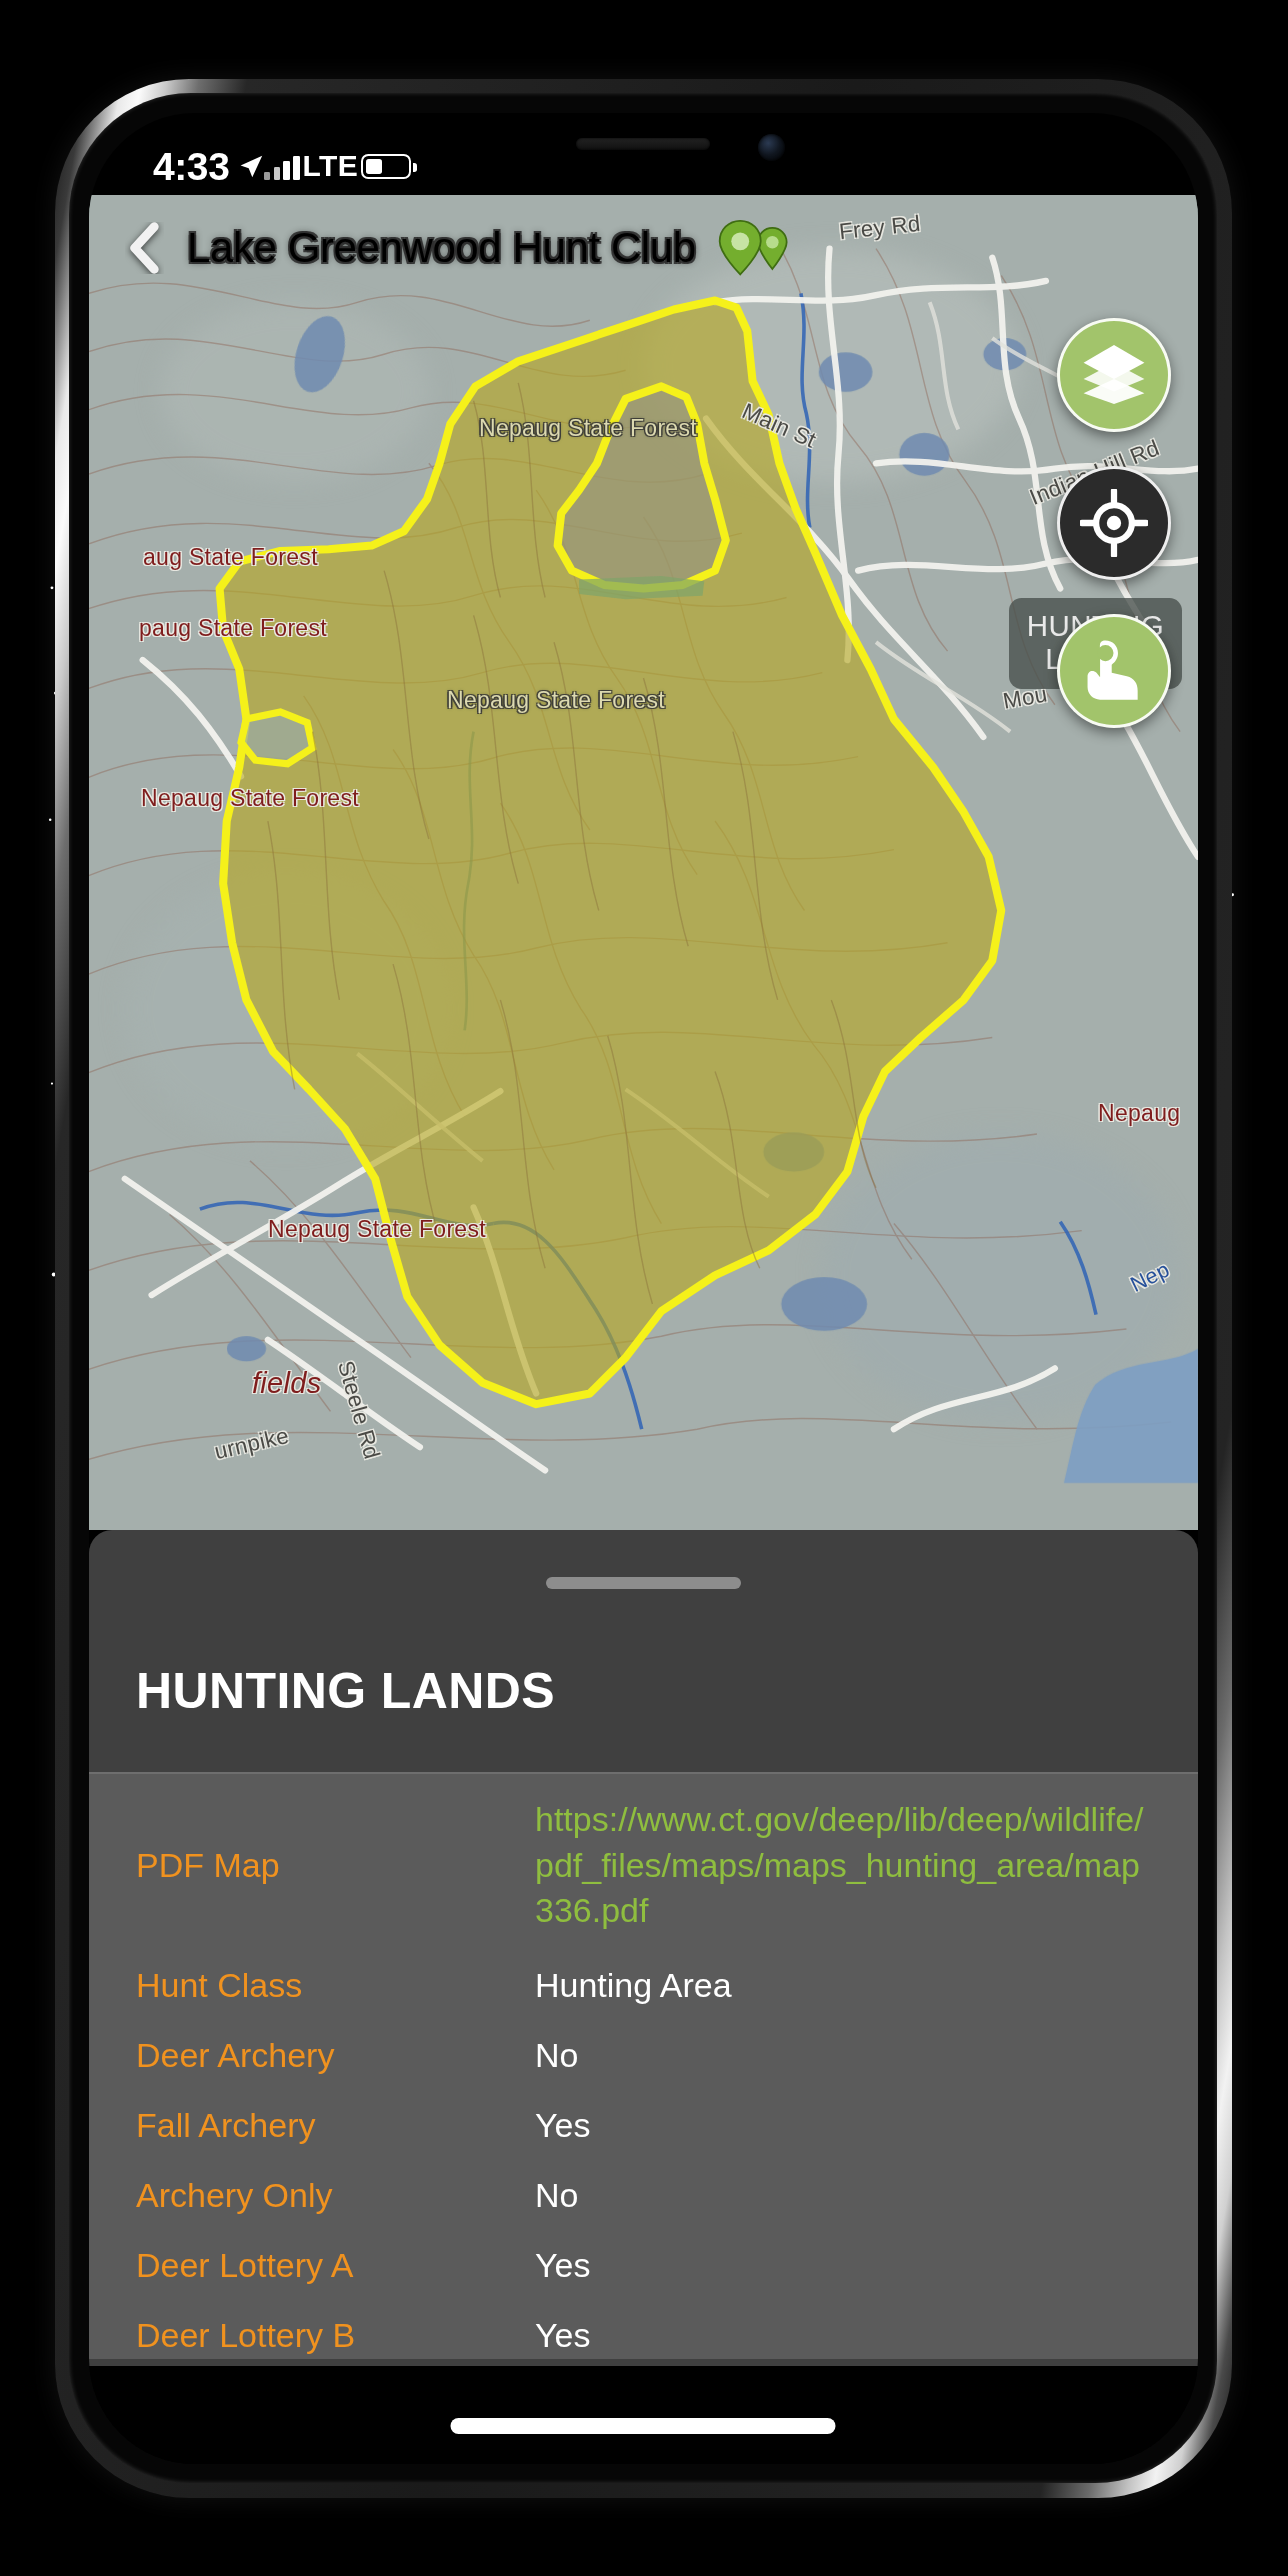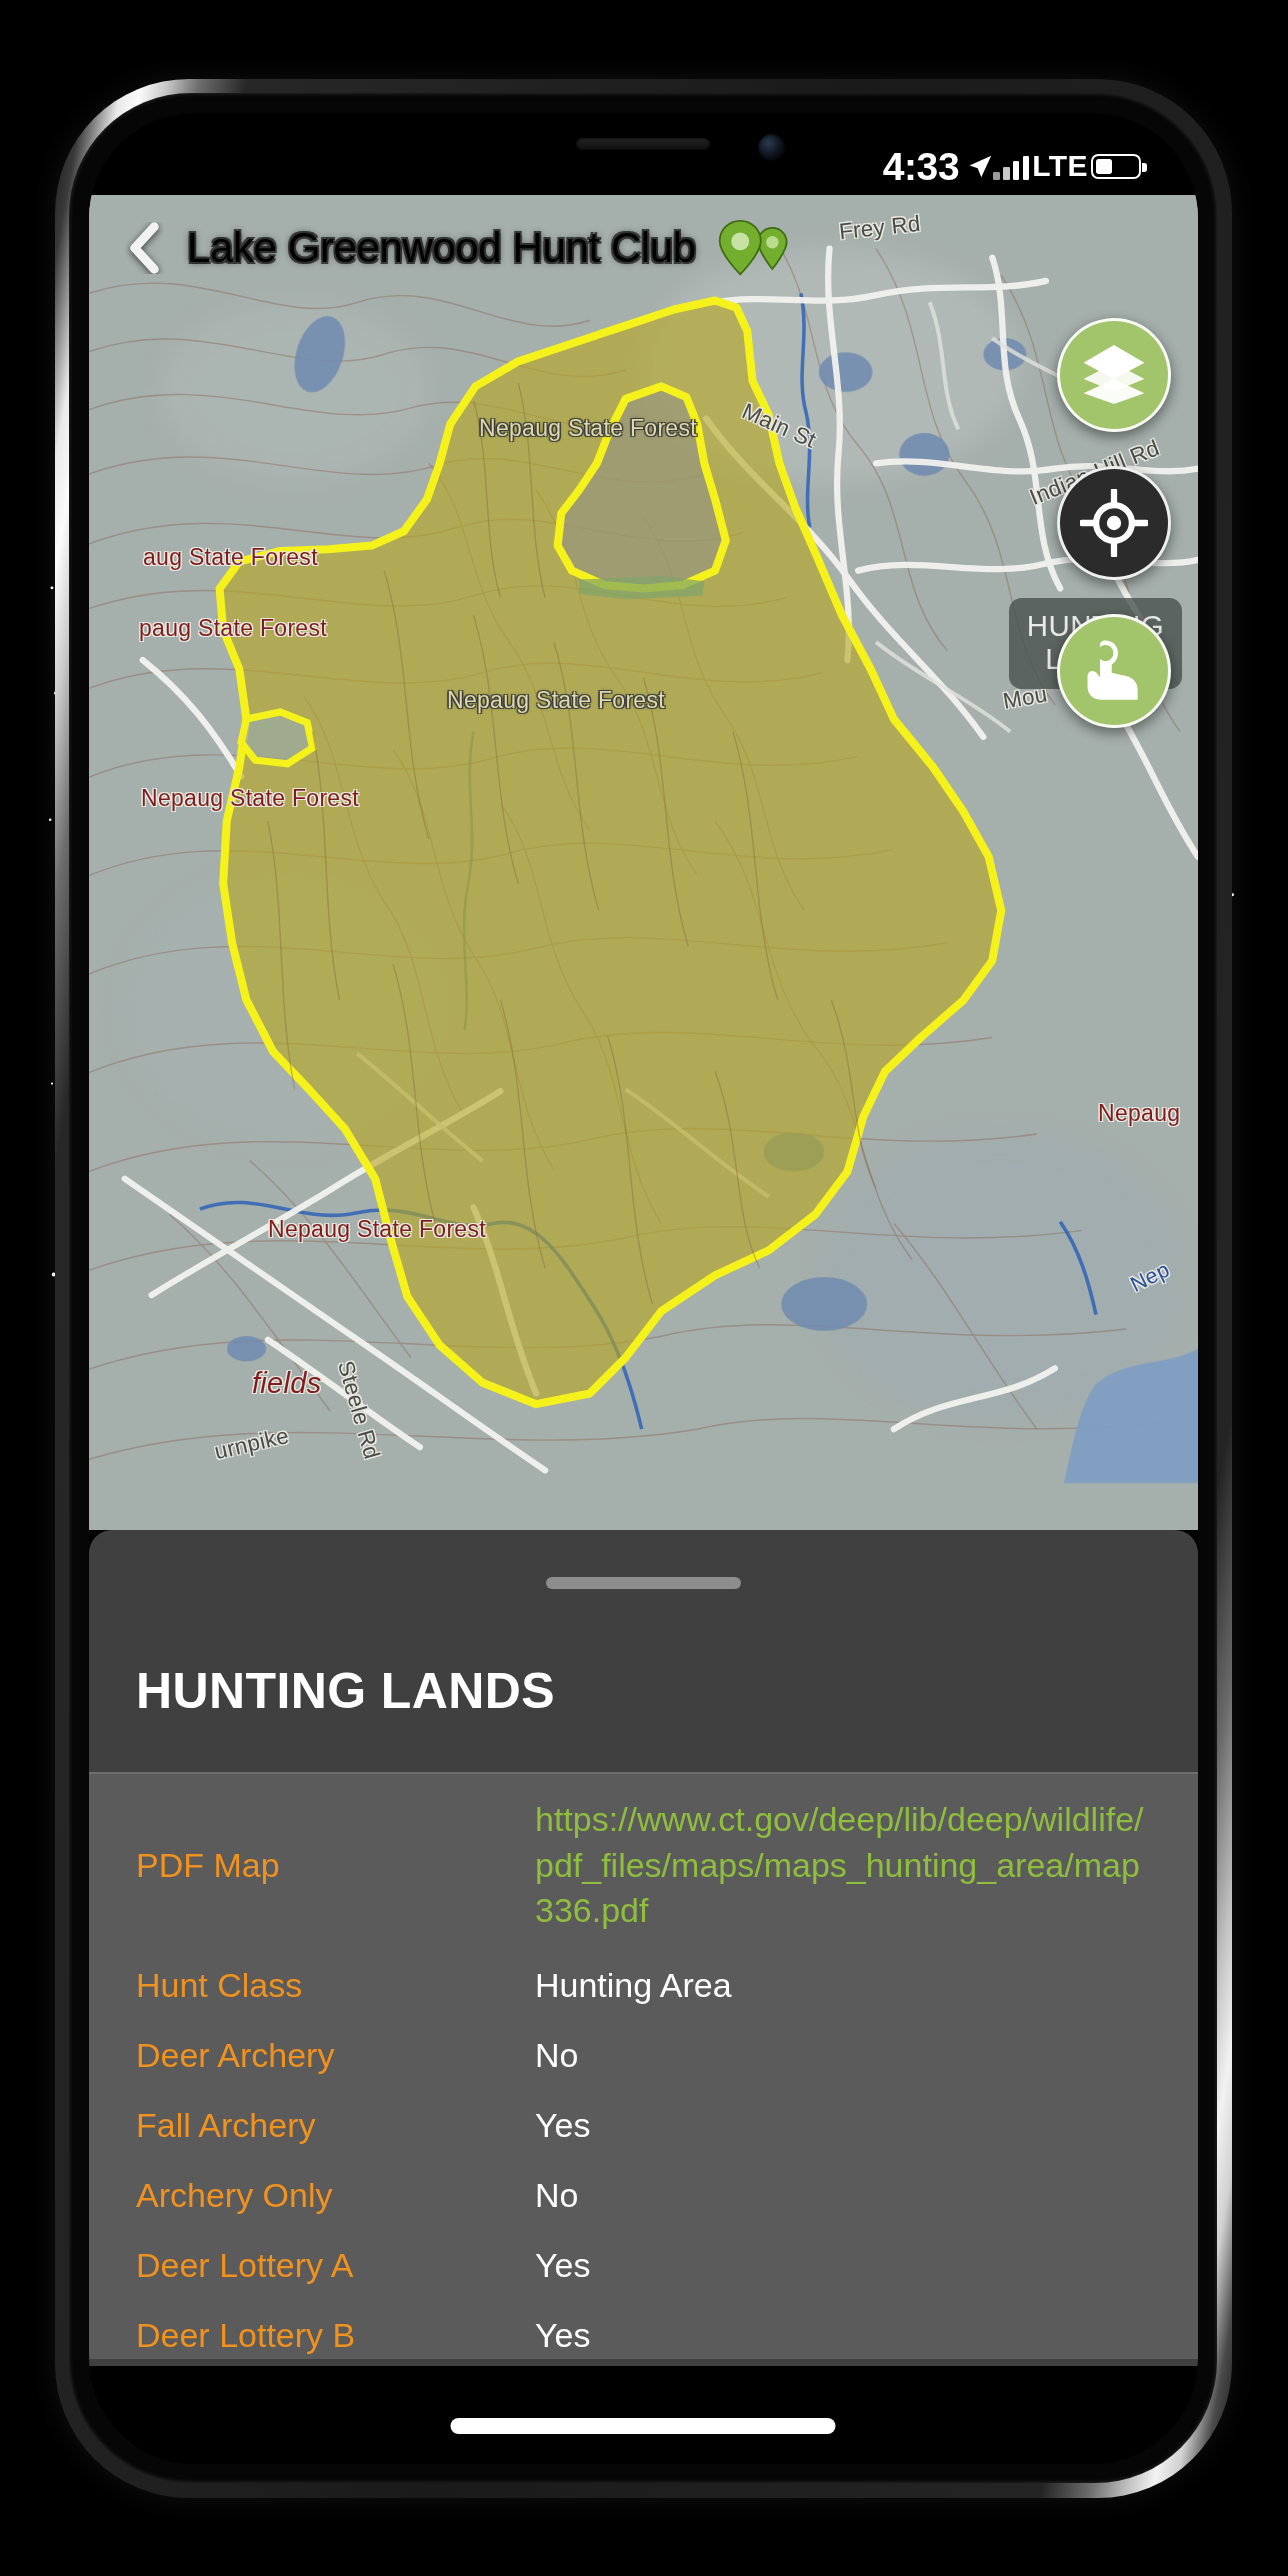--- a/index.html
+++ b/index.html
@@ -82,21 +82,21 @@
     position:absolute; right:86px; top:21.5px;
     width:27px; height:27px; border-radius:50%;
     background:radial-gradient(circle at 38% 34%, #2b3a52 0%, #10161f 48%, #000 100%);
     box-shadow:inset 0 0 3.6px #000;
   }
 
   
   #statusbar {
     position:absolute; left:0; top:0; width:100%; height:82px;
     z-index:30; color:#fff;
-    display:flex; align-items:center; justify-content:flex-end;
+    display:flex; align-items:center; justify-content:flex-start;
     padding:25px 57px 0 64px;
   }
   #status-left { display:flex; align-items:center; gap:7.2px; }
   #clock { font-size:39px; font-weight:600; letter-spacing:-0.4px; line-height:1; }
   .loc-arrow { width:27px; height:27px; display:block; }
   #status-right { display:flex; align-items:center; gap:3px; }
   .bars { display:flex; align-items:flex-end; gap:3.6px; height:27px; }
   .bars i { display:block; width:6.3px; background:#fff; border-radius:1.3px; }
   .bars i:nth-child(1){ height:8px;  background:#9a9a9a;}
   .bars i:nth-child(2){ height:13.4px; background:#c8c8c8;}

